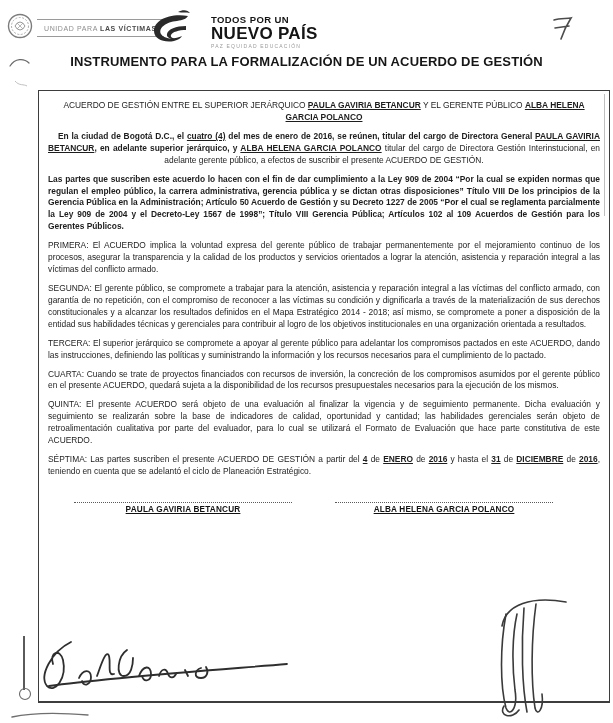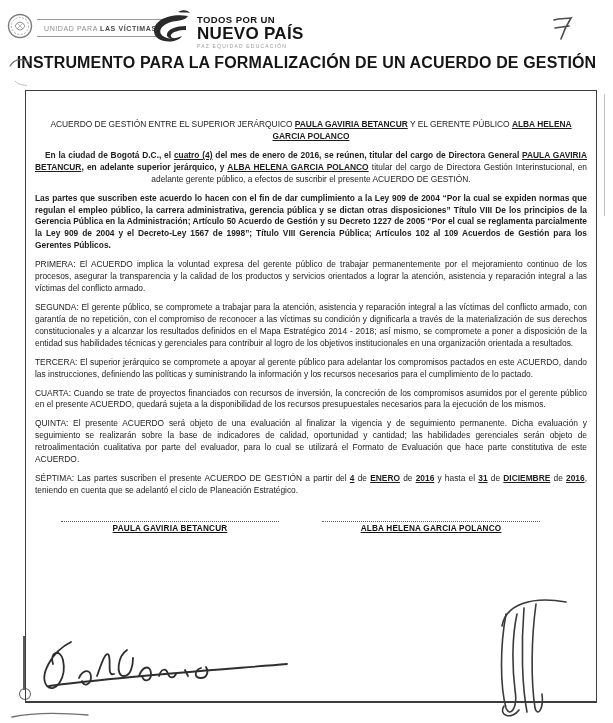--- a/index.html
+++ b/index.html
@@ -11,37 +11,37 @@
   }
   
   .left-logo{position:absolute;left:7px;top:13px;display:flex;align-items:center;gap:4px;}
   .emblem{flex:0 0 auto;}
   .left-logo-text{
     border-top:1px solid #9a9a9a;border-bottom:1px solid #9a9a9a;
     padding:5px 7px 4px 7px;font-size:7px;letter-spacing:.6px;color:#8d8d8d;
     white-space:nowrap;
   }
   .left-logo-text .strong{color:#4a4a4a;font-weight:bold;}
-  .center-logo{position:absolute;left:148px;top:9px;display:flex;align-items:center;gap:5px;}
+  .center-logo{position:absolute;left:148px;top:9px;display:flex;align-items:center;gap:19px;}
   .cl-text{display:flex;flex-direction:column;line-height:1;}
   .cl-line1{font-size:9.5px;font-weight:bold;letter-spacing:.4px;color:#141414;}
   .cl-line2{font-size:17px;font-weight:bold;letter-spacing:.3px;color:#141414;margin-top:1px;}
   .cl-tagline{font-size:5px;letter-spacing:1.2px;color:#9b9b9b;margin-top:2px;}
   .page-number{position:absolute;left:549px;top:13px;}
   .title{
     position:absolute;top:54px;left:0;width:100%;text-align:center;
-    font-size:16px;font-weight:bold;letter-spacing:.15px;color:#161616;
+    font-size:13px;font-weight:bold;letter-spacing:.15px;color:#161616;
   }
   
   .artifact{position:absolute;pointer-events:none;}
   
   .doc-box{
-    position:absolute;left:25px;top:90px;width:572px;height:613px;
+    position:absolute;left:38px;top:90px;width:572px;height:613px;
     border:1.5px solid #3d3d3d;border-bottom-width:2px;box-sizing:border-box;
-    padding:28px 9px 0 9px;background:transparent;
+    padding:9px 9px 0 9px;background:transparent;
   }
   .para{margin:0 0 7px 0;font-size:8.4px;line-height:1.42;text-align:justify;color:#1d1d1d;}
   .para .b{font-weight:bold;}
   .para .u{text-decoration:underline;}
   .para.center{text-align:center;text-align-last:center;}
   .para.cen-last{text-align-last:center;}
   .para.indent{text-indent:10px;}
   
   .sig-row{display:flex;justify-content:space-between;margin-top:24px;padding:0 47px 0 26px;}
   .sig-block{width:218px;text-align:center;}

